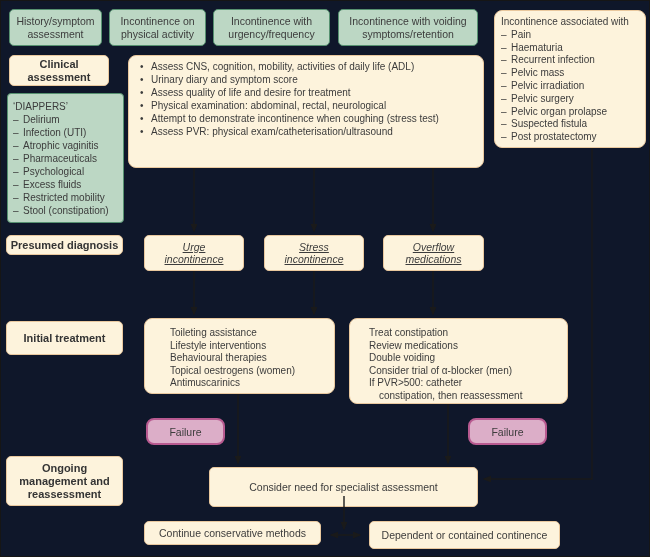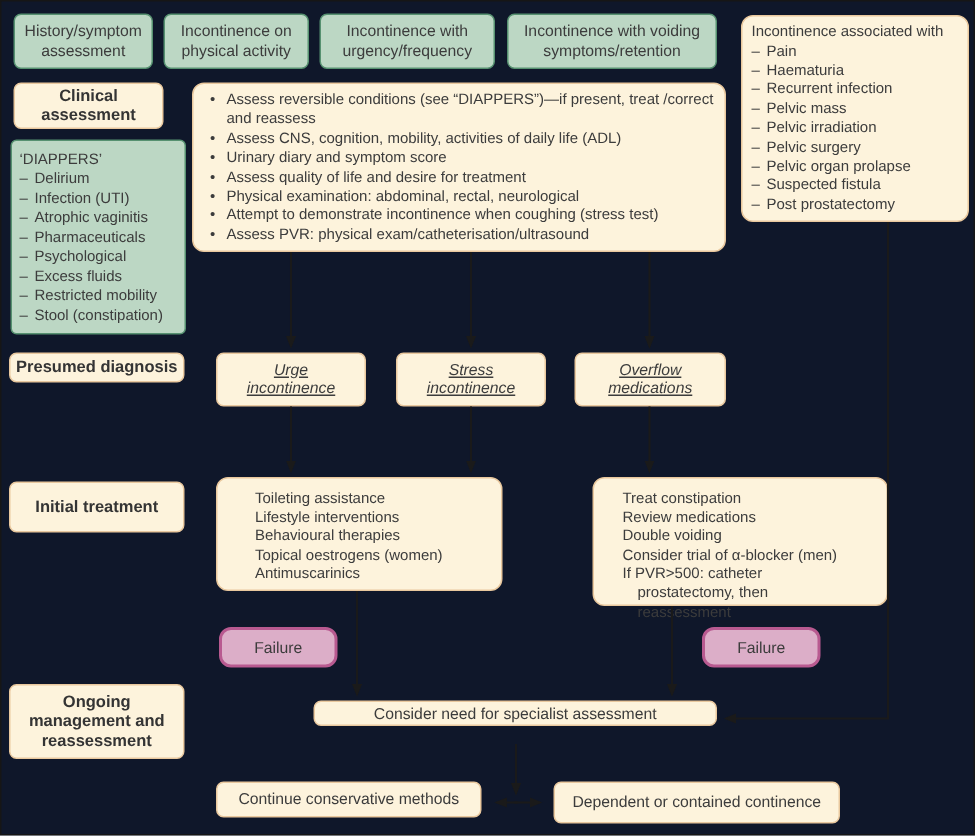--- a/index.html
+++ b/index.html
@@ -63,21 +63,20 @@
       <li>Post prostatectomy</li>
     </ul>
   </div>
 
   <div class="box cream center bold" style="left:8px;top:54px;width:100px;height:31px;font-size:11px;line-height:13px;">
     <span>Clinical assessment</span>
   </div>
 
   <div class="box cream big-r assess" style="left:127px;top:54px;width:356px;height:113px;">
     <ul class="bullets">
-      <li>Assess reversible conditions (see “DIAPPERS”)—if present, treat /correct and reassess</li>
       <li>Assess CNS, cognition, mobility, activities of daily life (ADL)</li>
       <li>Urinary diary and symptom score</li>
       <li>Assess quality of life and desire for treatment</li>
       <li>Physical examination: abdominal, rectal, neurological</li>
       <li>Attempt to demonstrate incontinence when coughing (stress test)</li>
       <li>Assess PVR: physical exam/catheterisation/ultrasound</li>
     </ul>
   </div>
 
   <div class="box green dippers" style="left:6px;top:92px;width:117px;height:130px;border-radius:4px;">
@@ -112,42 +111,42 @@
   </div>
   <div class="box cream big-r treat" style="left:143px;top:317px;width:191px;height:76px;">
     <ul>
       <li>Toileting assistance</li>
       <li>Lifestyle interventions</li>
       <li>Behavioural therapies</li>
       <li>Topical oestrogens (women)</li>
       <li>Antimuscarinics</li>
     </ul>
   </div>
-  <div class="box cream big-r treat treat-r" style="left:348px;top:317px;width:197px;height:86px;margin-left:46px;">
+  <div class="box cream big-r treat treat-r" style="left:348px;top:317px;width:219px;height:86px;">
     <ul>
       <li>Treat constipation</li>
       <li>Review medications</li>
       <li>Double voiding</li>
       <li>Consider trial of α-blocker (men)</li>
       <li>If PVR&gt;500: catheter</li>
-      <li class="cont">prostatectomy, then reassessment</li>
+      <li class="cont">constipation, then reassessment</li>
     </ul>
   </div>
 
   <div class="box pink center fs-line" style="left:145px;top:417px;width:79px;height:27px;">
     <span>Failure</span>
   </div>
   <div class="box pink center fs-line" style="left:467px;top:417px;width:79px;height:27px;">
     <span>Failure</span>
   </div>
 
   <div class="box cream center bold" style="left:5px;top:455px;width:117px;height:50px;font-size:11px;line-height:13px;justify-content:center;">
     <span>Ongoing management and reassessment</span>
   </div>
-  <div class="box cream center fs-line" style="left:208px;top:466px;width:269px;height:17px;">
+  <div class="box cream center fs-line" style="left:208px;top:466px;width:269px;height:40px;">
     <span>Consider need for specialist assessment</span>
   </div>
 
   <div class="box cream center fs-line" style="left:143px;top:520px;width:177px;height:24px;">
     <span>Continue conservative methods</span>
   </div>
   <div class="box cream center fs-line" style="left:368px;top:520px;width:191px;height:28px;">
     <span>Dependent or contained continence</span>
   </div>
 

